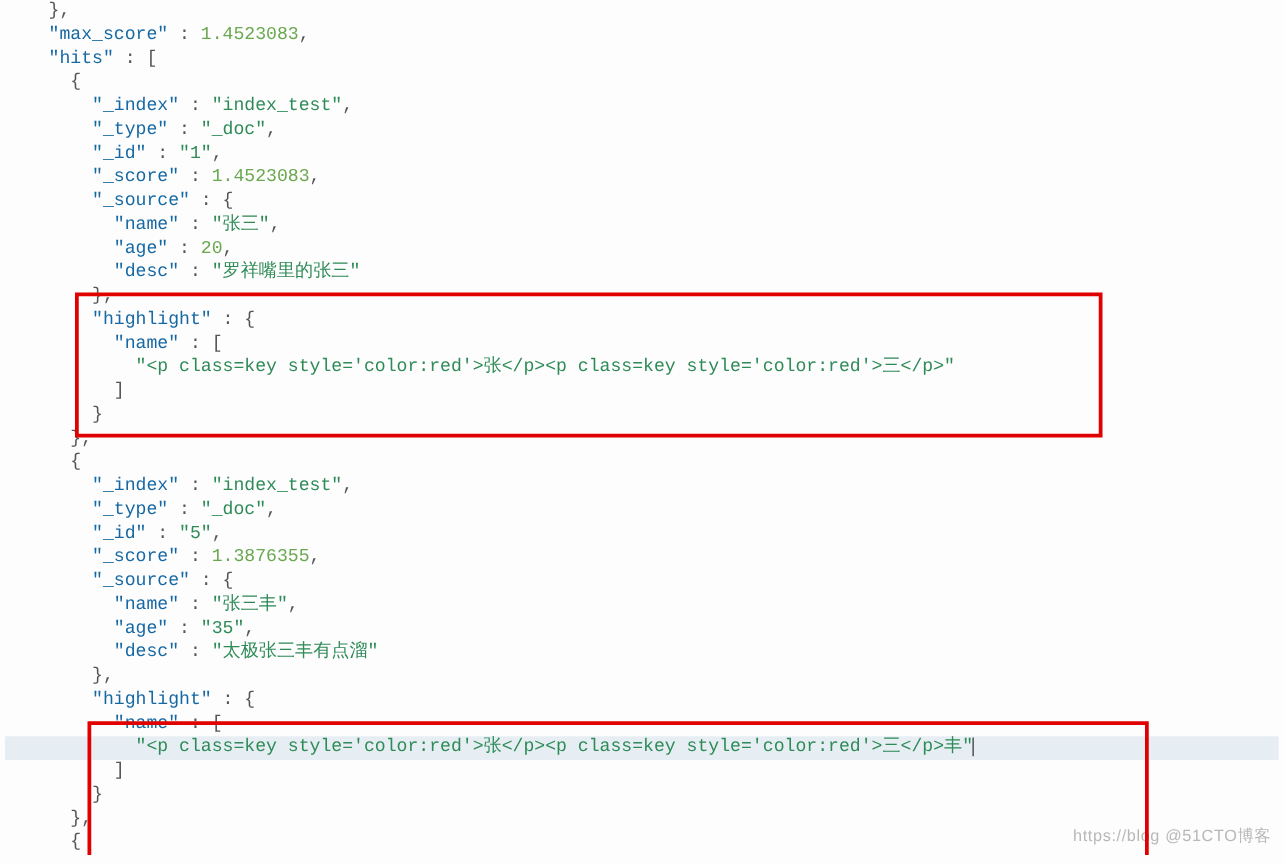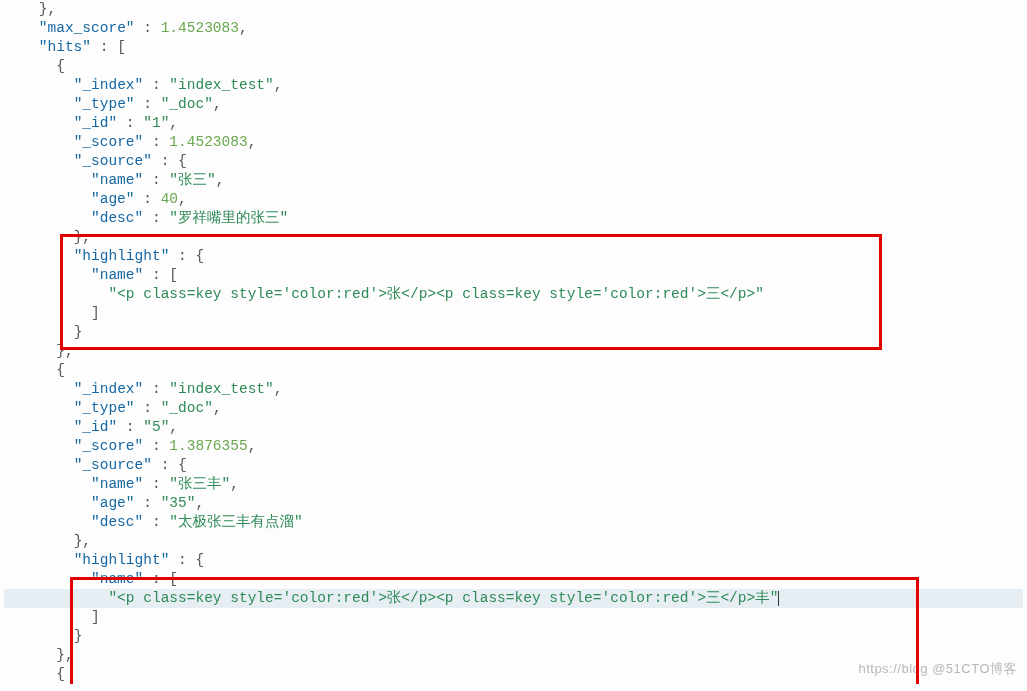--- a/index.html
+++ b/index.html
@@ -70,21 +70,21 @@
 <div class="line">        <span class="key">"_type"</span> <span class="punc">:</span> <span class="str">"_doc"</span><span class="punc">,</span></div>
 
 <div class="line">        <span class="key">"_id"</span> <span class="punc">:</span> <span class="str">"1"</span><span class="punc">,</span></div>
 
 <div class="line">        <span class="key">"_score"</span> <span class="punc">:</span> <span class="num">1.4523083</span><span class="punc">,</span></div>
 
 <div class="line">        <span class="key">"_source"</span> <span class="punc">:</span> <span class="brace">{</span></div>
 
 <div class="line">          <span class="key">"name"</span> <span class="punc">:</span> <span class="str">"张三"</span><span class="punc">,</span></div>
 
-<div class="line">          <span class="key">"age"</span> <span class="punc">:</span> <span class="num">40</span><span class="punc">,</span></div>
+<div class="line">          <span class="key">"age"</span> <span class="punc">:</span> <span class="num">20</span><span class="punc">,</span></div>
 
 <div class="line">          <span class="key">"desc"</span> <span class="punc">:</span> <span class="str">"罗祥嘴里的张三"</span></div>
 
 <div class="line">        <span class="brace">}</span><span class="punc">,</span></div>
 
 <div class="line">        <span class="key">"highlight"</span> <span class="punc">:</span> <span class="brace">{</span></div>
 
 <div class="line">          <span class="key">"name"</span> <span class="punc">:</span> <span class="brace">[</span></div>
 
 <div class="line">            <span class="str">"&lt;p class=key style='color:red'&gt;张&lt;/p&gt;&lt;p class=key style='color:red'&gt;三&lt;/p&gt;"</span></div>

